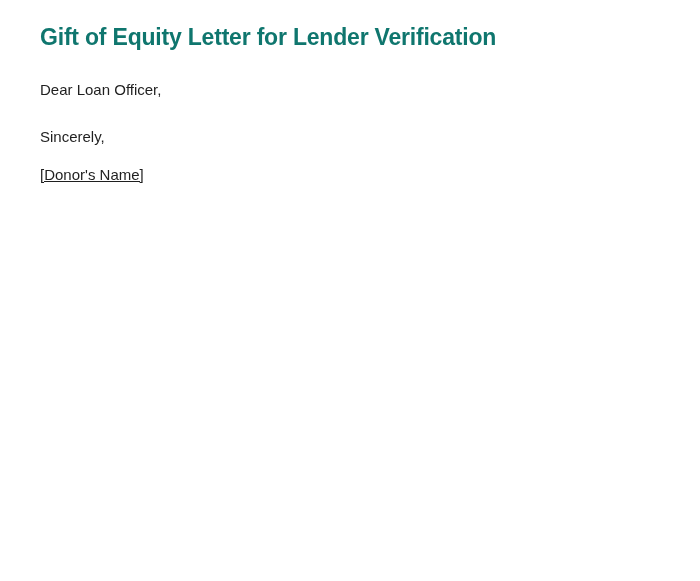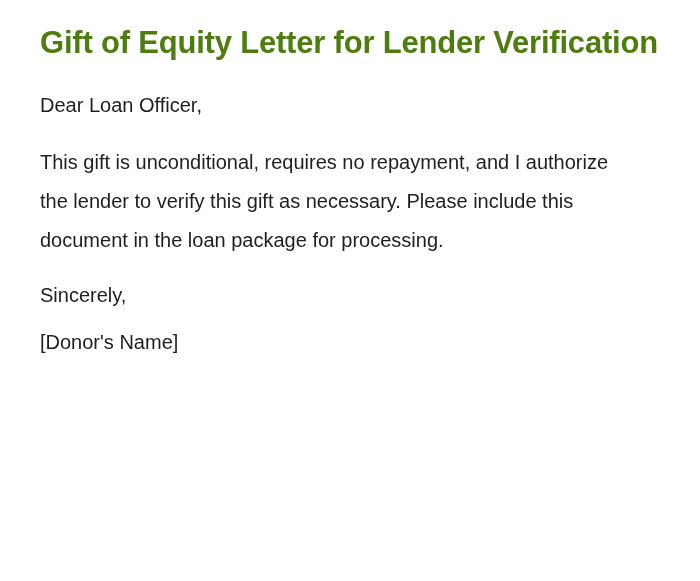--- a/index.html
+++ b/index.html
@@ -16,52 +16,52 @@
   }
   .page {
     box-sizing: border-box;
     width: 700px;
     height: 581px;
     padding: 22px 40px 0 40px;
     background: #ffffff;
     overflow: hidden;
   }
   .doc-title {
-    font-size: 31px;
+    font-size: 23px;
     font-weight: bold;
     line-height: 1.35;
-    color: #4d7c0f;
+    color: #0f766e;
     margin: 0 0 22px 0;
     letter-spacing: -0.2px;
   }
   .doc-para {
-    font-size: 20px;
+    font-size: 15px;
     line-height: 1.95;
     color: #1f1f1f;
     margin: 0 0 16px 0;
     max-width: 595px;
     text-align: left;
   }
   .doc-para.salutation {
     margin-bottom: 18px;
   }
   .doc-para.closing {
     margin-bottom: 8px;
   }
   .doc-para.signature {
     margin-bottom: 13px;
+    text-decoration: underline;
   }
 </style>
 </head>
 <body>
 
 <div class="page">
   <h1 class="doc-title">Gift of Equity Letter for Lender Verification</h1>
 
   <p class="doc-para salutation">Dear Loan Officer,</p>
 
 
-  <p class="doc-para">This gift is unconditional, requires no repayment, and I authorize the lender to verify this gift as necessary. Please include this document in the loan package for processing.</p>
 
   <p class="doc-para closing">Sincerely,</p>
 
   <p class="doc-para signature">[Donor's Name]</p>
 </div>
 
 </body></html>

